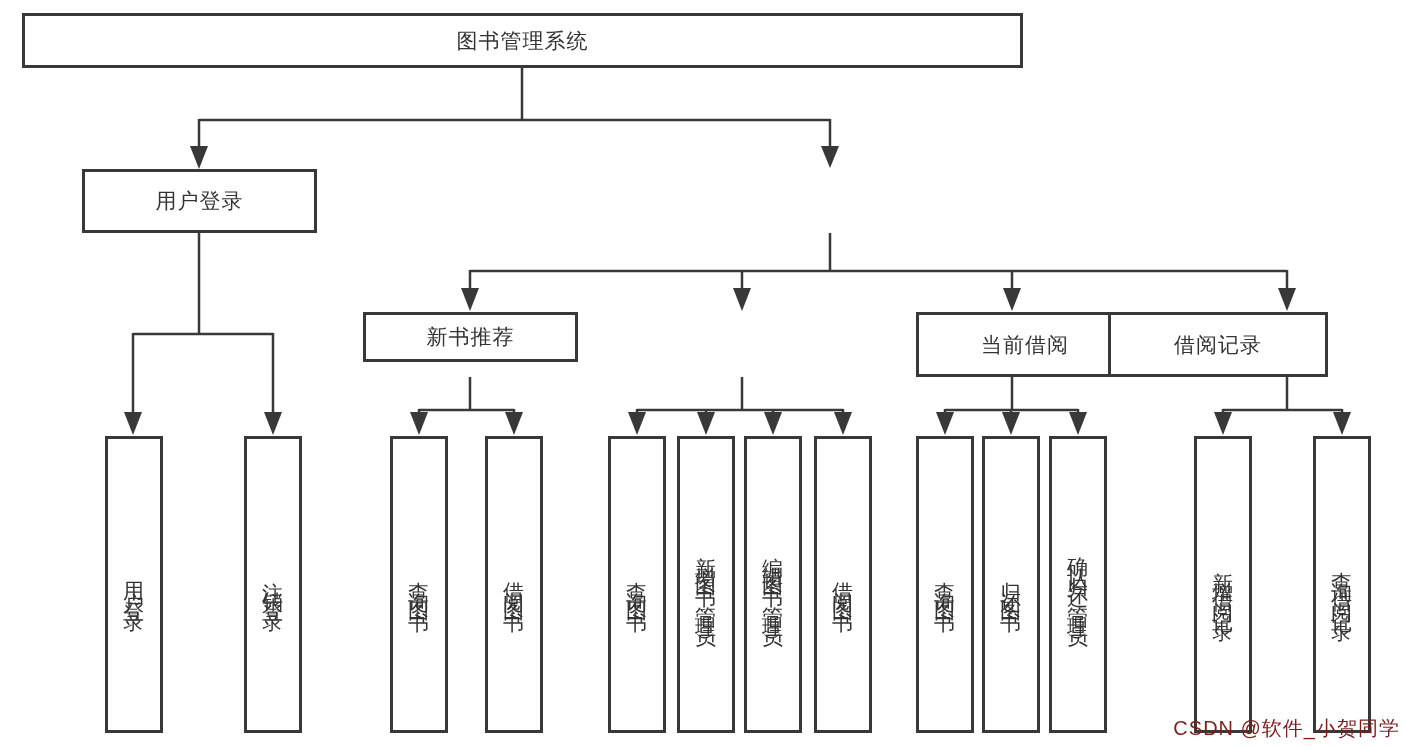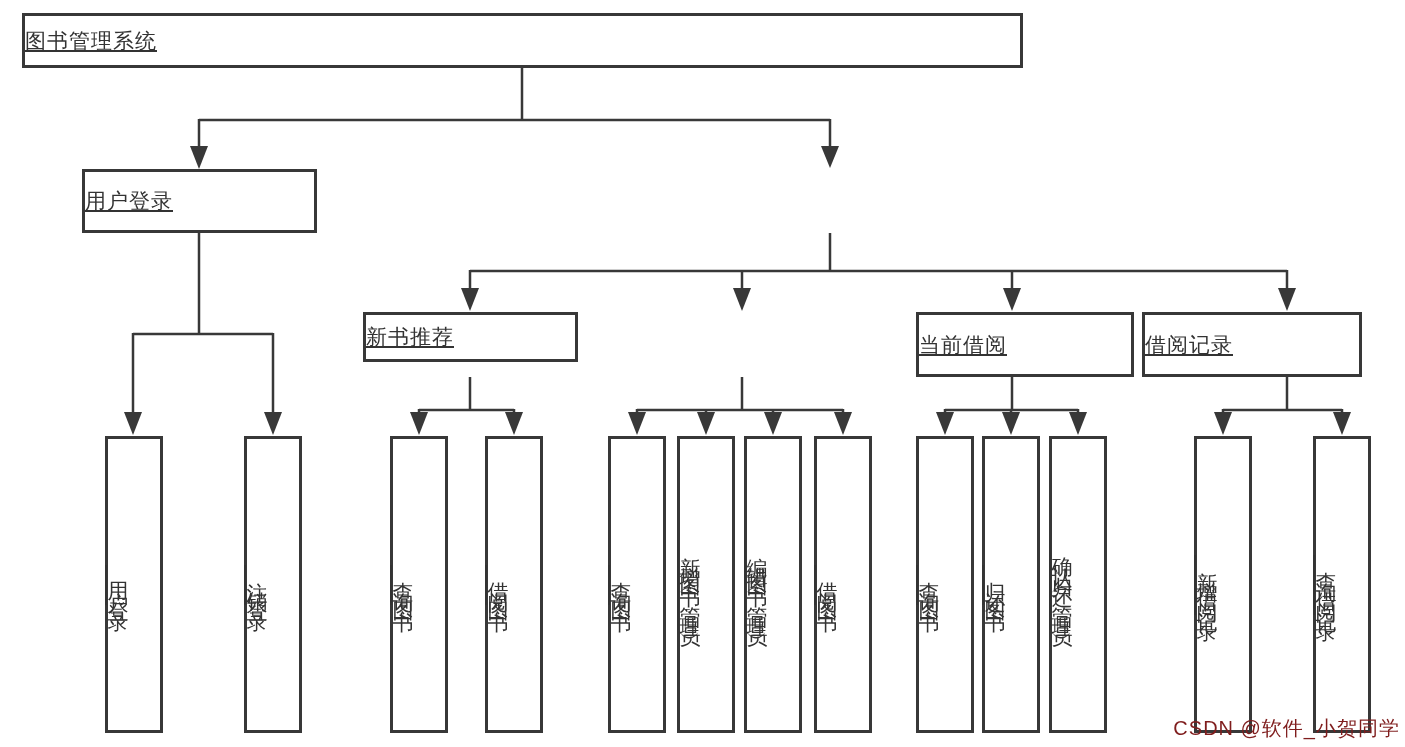--- a/index.html
+++ b/index.html
@@ -23,25 +23,25 @@
     height: 747px;
     z-index: 1;
   }
   .box {
     position: absolute;
     box-sizing: border-box;
     border: 3px solid #383838;
     background: #ffffff;
     display: flex;
     align-items: center;
+    justify-content: center;
     color: #333333;
     font-size: 21px;
     letter-spacing: 1px;
     z-index: 2;
-    text-decoration: underline;
   }
   .box.leaf span {
     writing-mode: vertical-rl;
     text-orientation: mixed;
     letter-spacing: 10px;
     line-height: 1;
     white-space: nowrap;
   }
   .watermark {
     position: absolute;
@@ -113,21 +113,21 @@
   <div class="box" style="left:82px; top:169px; width:235px; height:64px;">
     <span>用户登录</span>
   </div>
 
   <div class="box" style="left:363px; top:312px; width:215px; height:50px;">
     <span>新书推荐</span>
   </div>
   <div class="box" style="left:916px; top:312px; width:218px; height:65px;">
     <span>当前借阅</span>
   </div>
-  <div class="box" style="left:1142px; top:312px; width:220px; height:65px;">
+  <div class="box" style="left:1108px; top:312px; width:220px; height:65px;">
     <span>借阅记录</span>
   </div>
 
   <div class="box leaf" style="left:105px; top:436px; width:58px; height:297px;">
     <span>用户登录</span>
   </div>
   <div class="box leaf" style="left:244px; top:436px; width:58px; height:297px;">
     <span>注销登录</span>
   </div>
 

